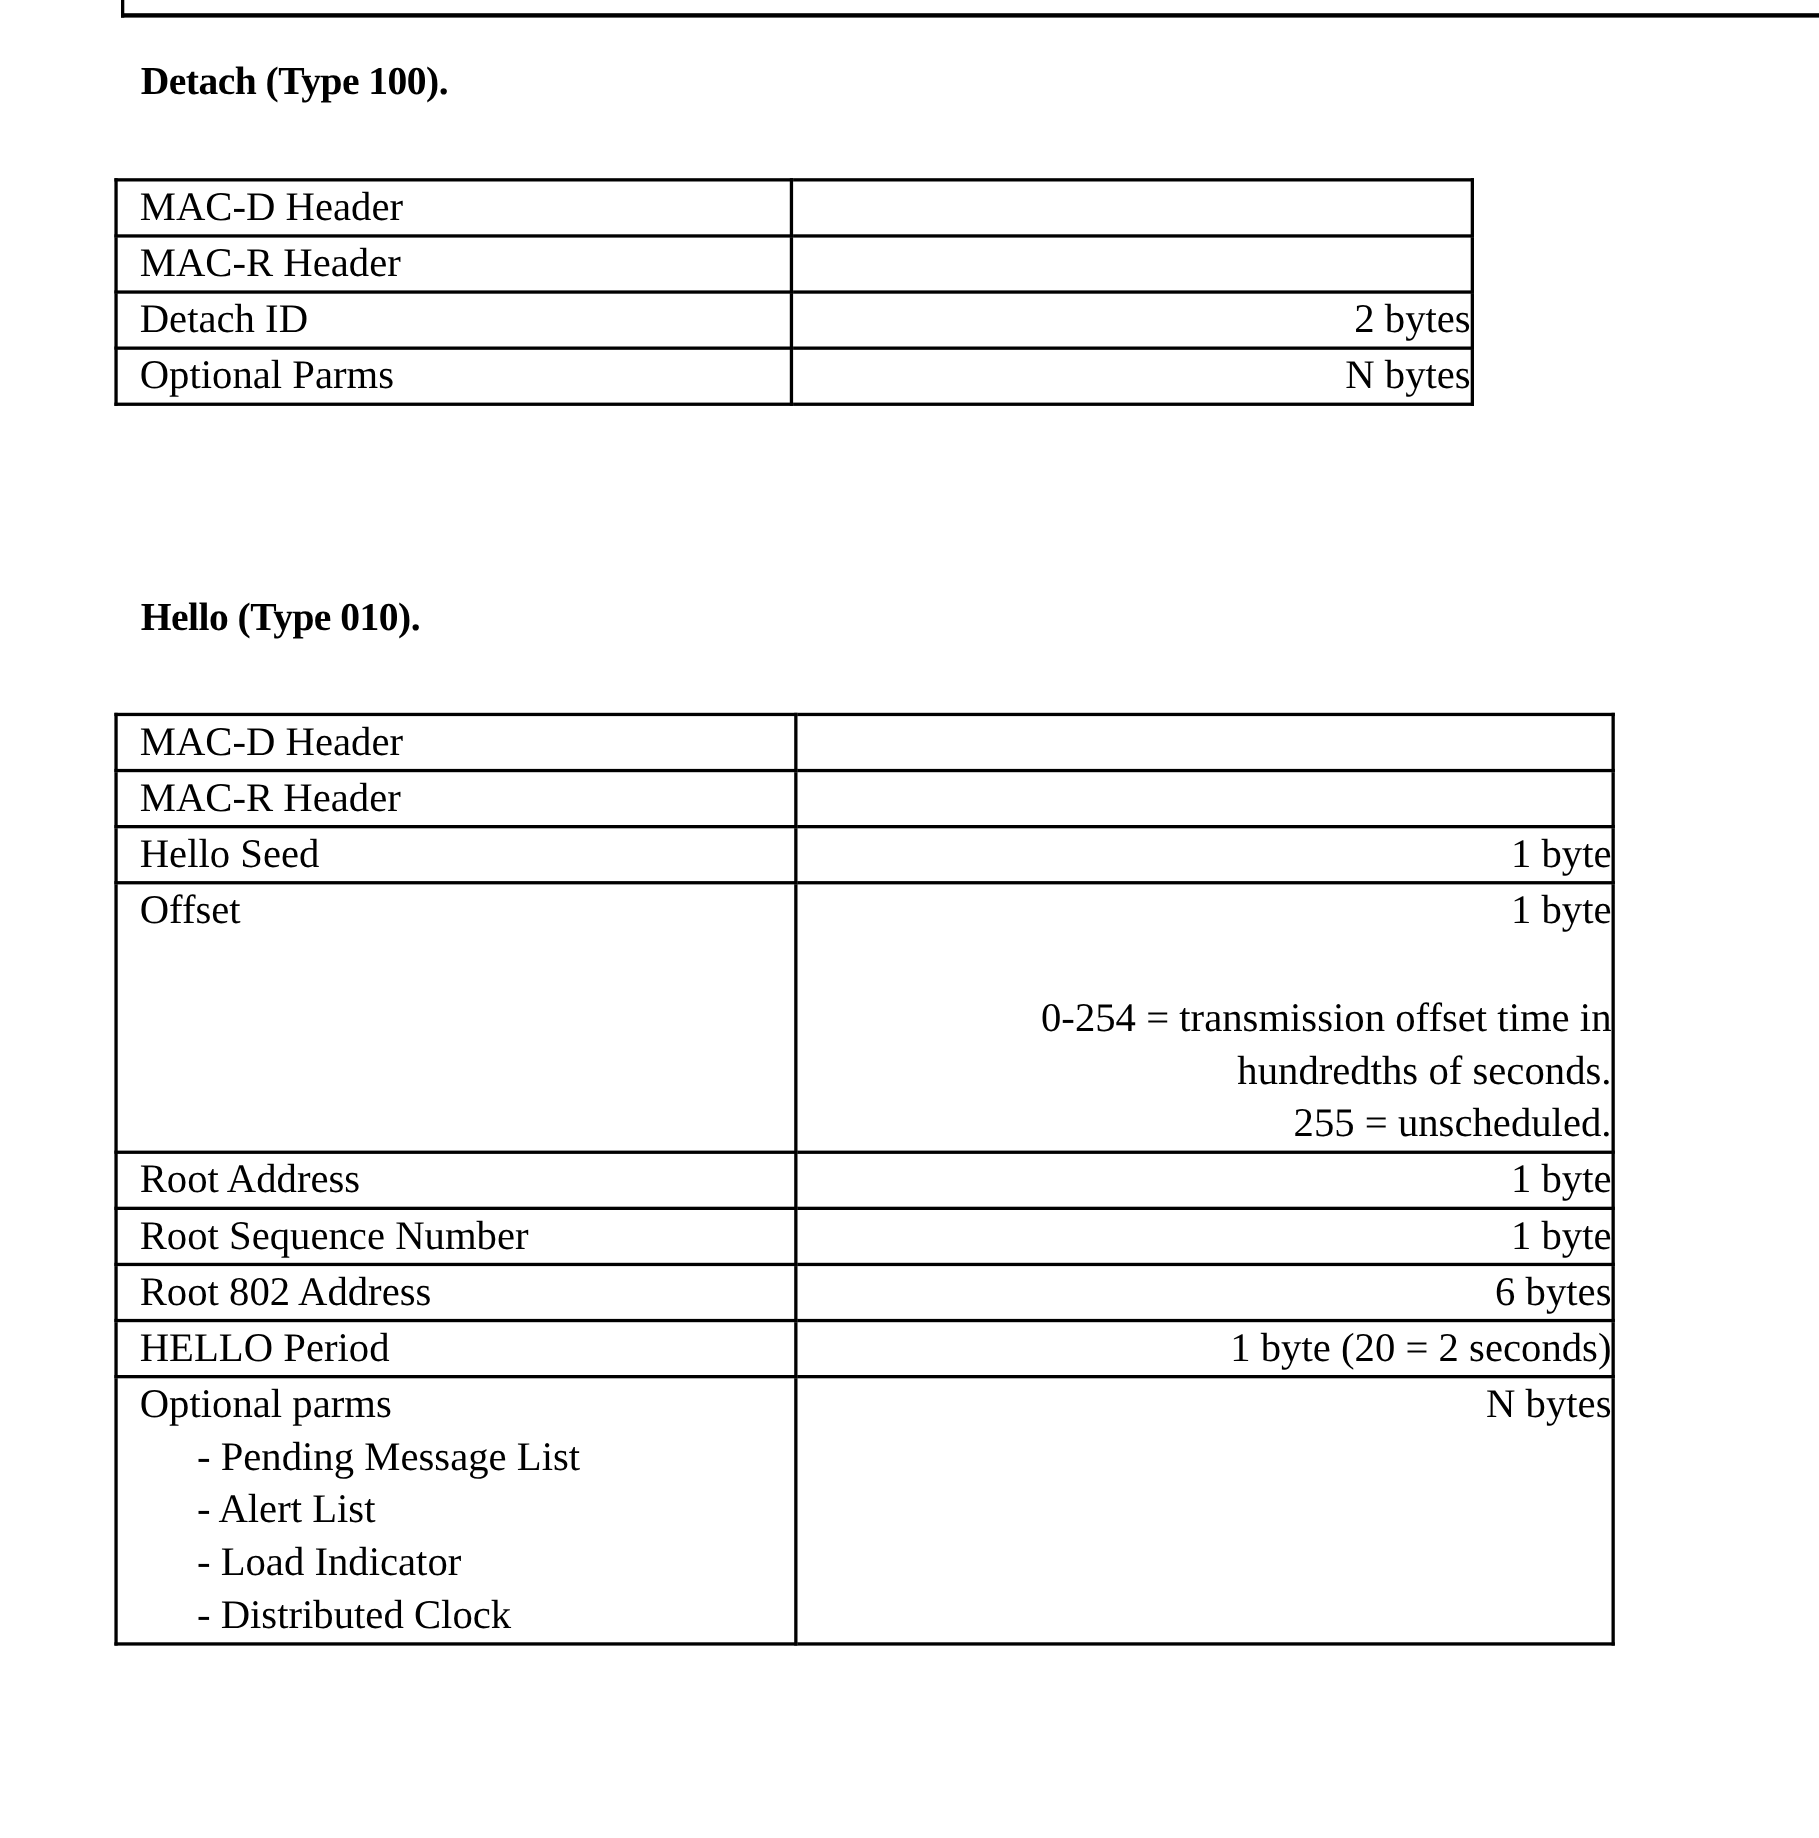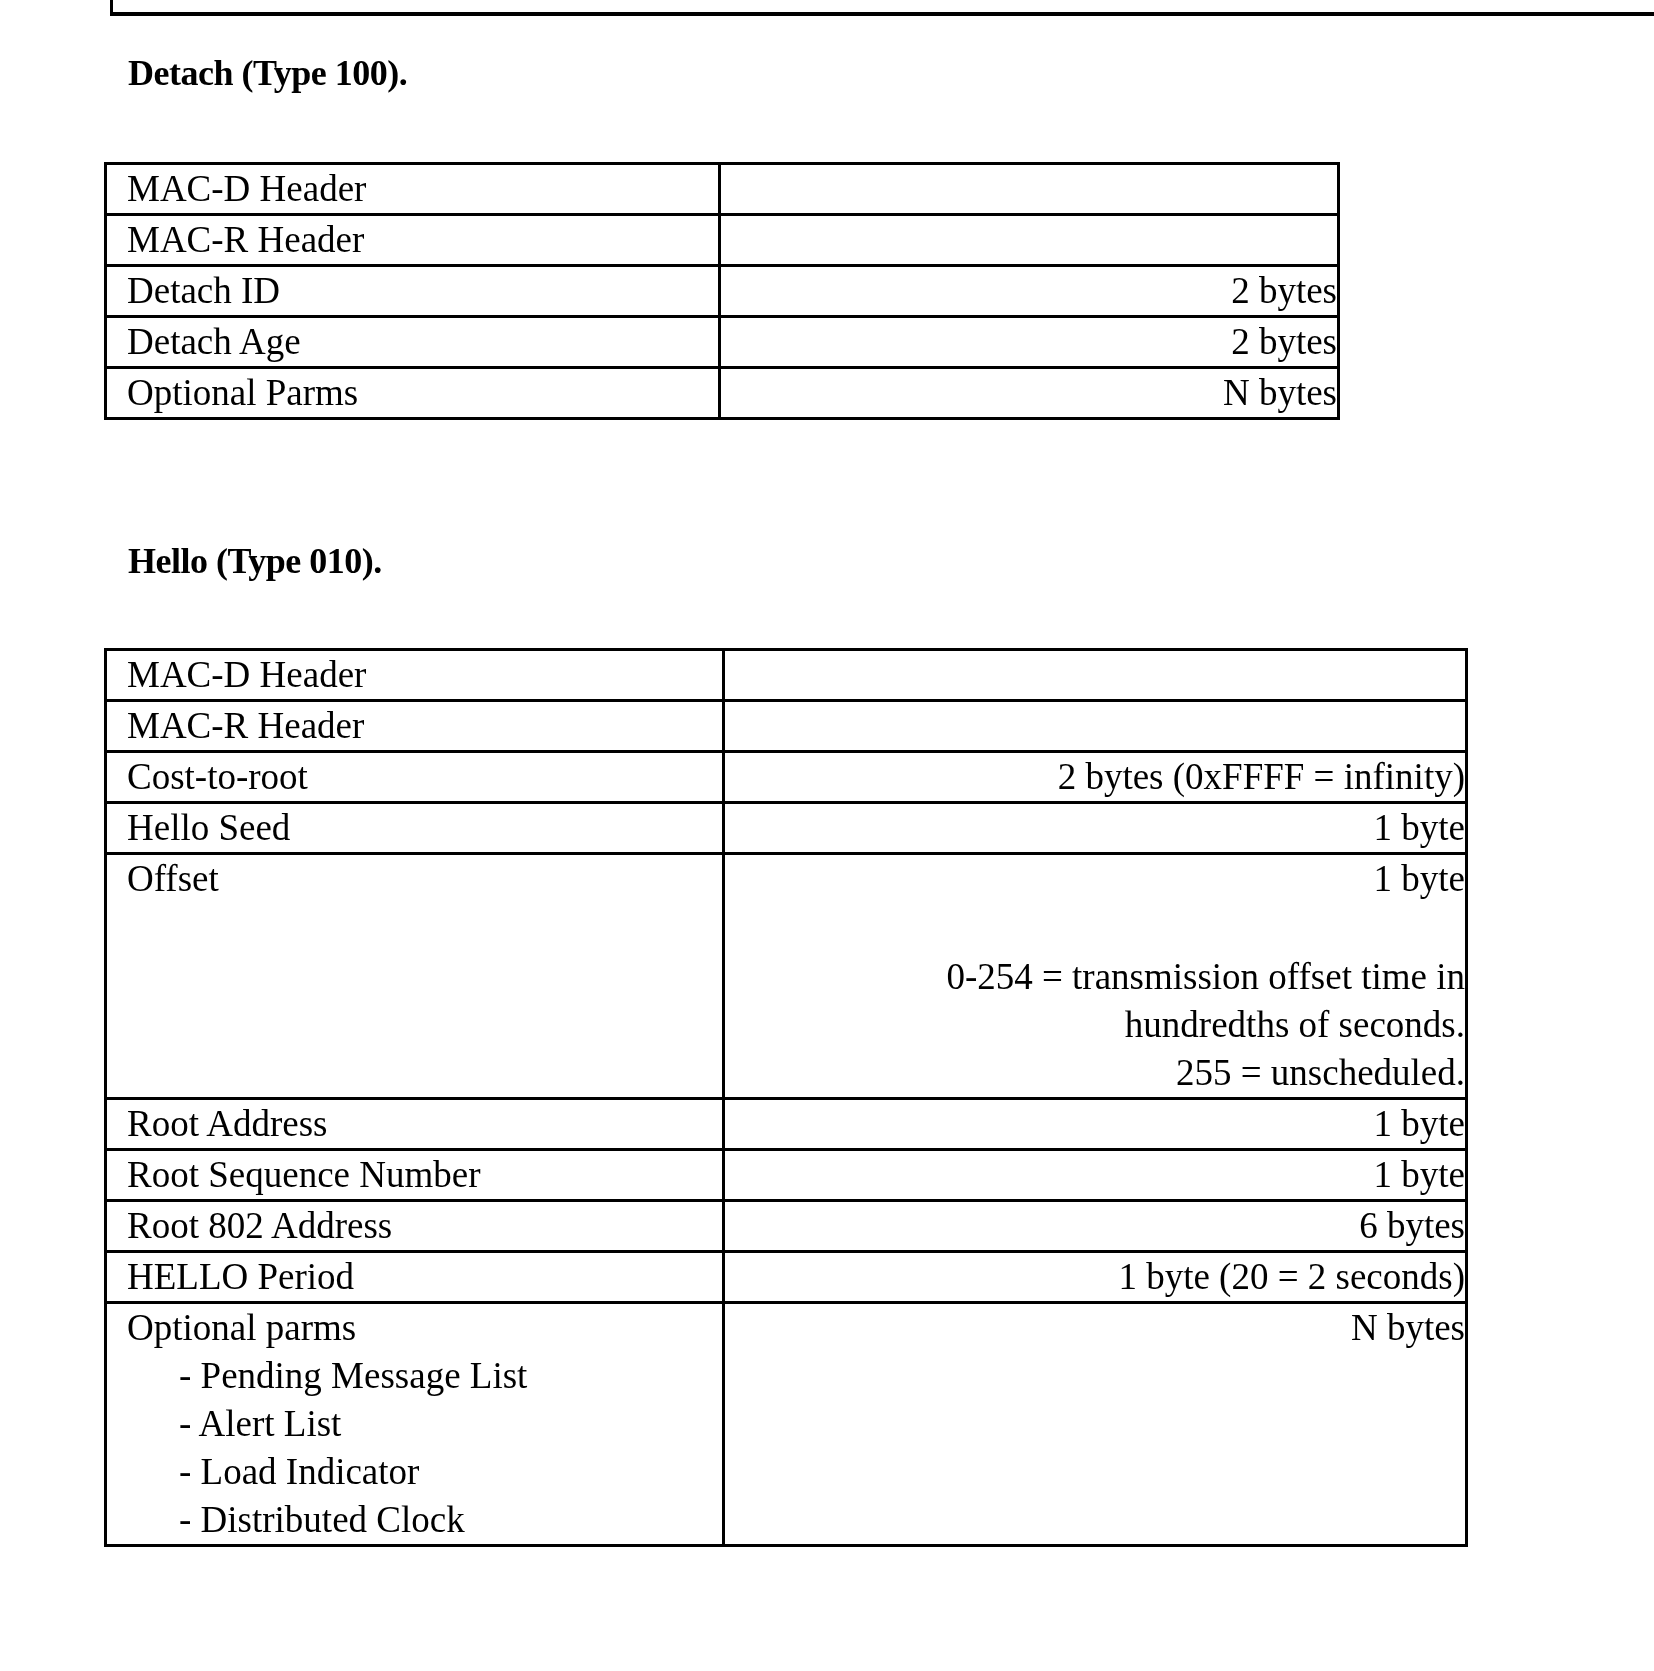--- a/index.html
+++ b/index.html
@@ -40,24 +40,20 @@
   </tr>
   <tr>
     <td>MAC-R Header</td>
     <td class="val"></td>
   </tr>
   <tr>
     <td>Detach ID</td>
     <td class="val">2 bytes</td>
   </tr>
   <tr>
-    <td>Detach Age</td>
-    <td class="val">2 bytes</td>
-  </tr>
-  <tr>
     <td>Optional Parms</td>
     <td class="val">N bytes</td>
   </tr>
 </tbody>
   </table>
 
 <h2 class="heading" style="top:540px">Hello (Type 010).</h2>
 
 <table class="pkt" id="hello-table">
   <colgroup>
@@ -65,24 +61,20 @@
       <col>
     </colgroup>
   <tbody>
       <tr>
     <td>MAC-D Header</td>
     <td class="val"></td>
   </tr>
   <tr>
     <td>MAC-R Header</td>
     <td class="val"></td>
-  </tr>
-  <tr>
-    <td>Cost-to-root</td>
-    <td class="val">2 bytes (0xFFFF = infinity)</td>
   </tr>
   <tr>
     <td>Hello Seed</td>
     <td class="val">1 byte</td>
   </tr>
   <tr>
     <td>Offset</td>
     <td class="val">
       <span class="line">1 byte</span>
       <span class="gap"></span>

